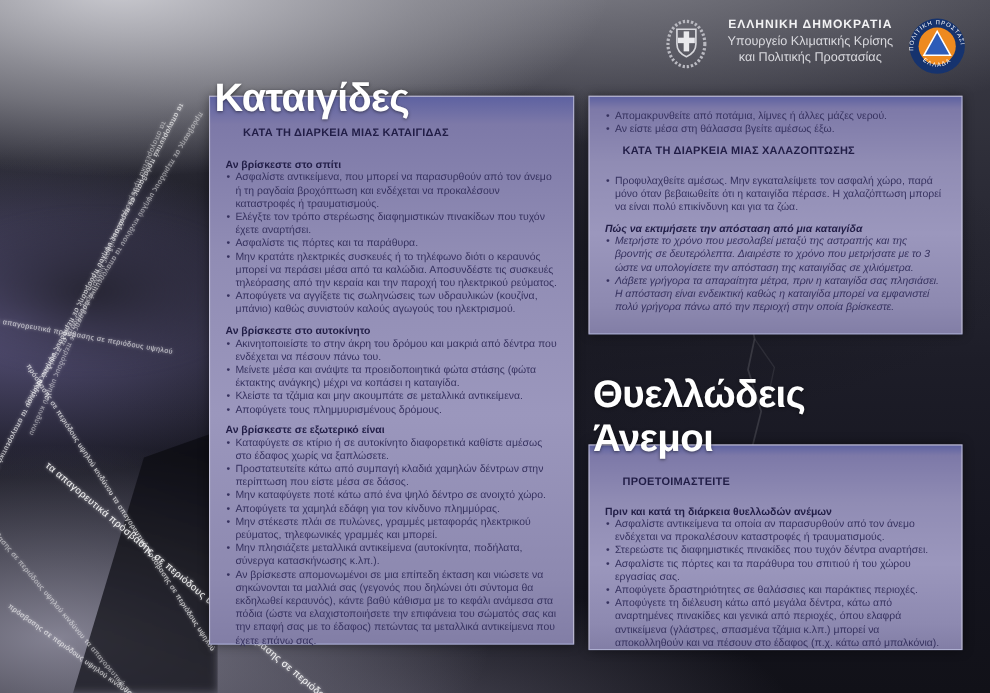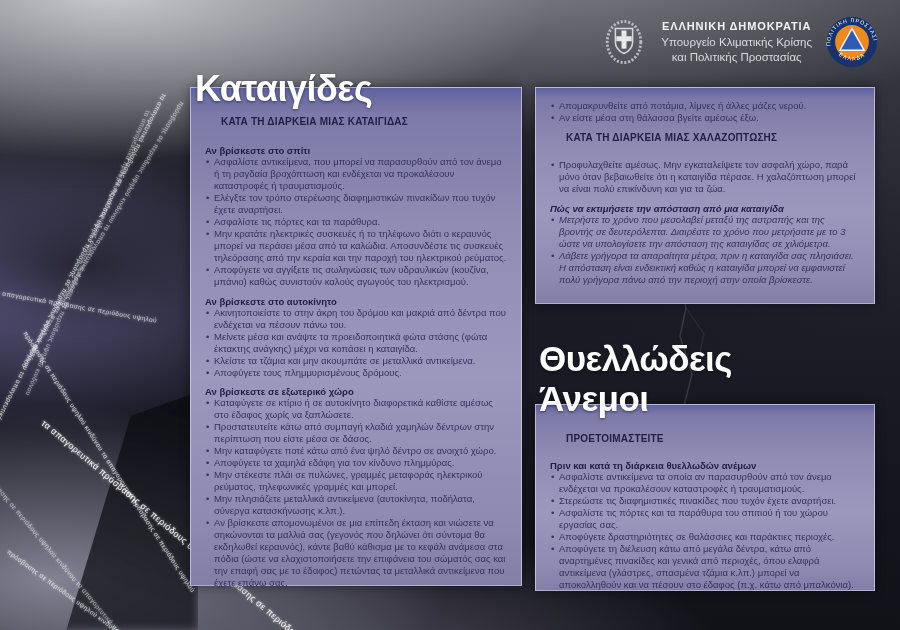--- a/index.html
+++ b/index.html
@@ -34,21 +34,21 @@
   .s4{left:28px;top:330px;transform:rotate(57deg);}
   .s5{left:46px;top:418px;transform:rotate(40deg);font-size:9px;opacity:.95;}
   .s6{left:-12px;top:470px;transform:rotate(50deg);opacity:.6;}
   .s7{left:-6px;top:288px;transform:rotate(10deg);opacity:.7;}
   .s8{left:10px;top:548px;transform:rotate(36deg);opacity:.75;}
 
   
   .bolt{position:absolute;left:600px;top:270px;z-index:0;opacity:.8;}
 
   
-  header{position:absolute;top:16px;right:22px;display:flex;align-items:center;gap:14px;z-index:3;}
+  header{position:absolute;top:16px;right:22px;display:flex;gap:14px;z-index:3;}
   .ministry-text{text-align:center;}
   .rep{font-size:11px;font-weight:bold;color:#f2f2f4;letter-spacing:.9px;margin-bottom:3px;}
   .min{font-size:11.5px;color:#d9d9de;line-height:1.25;}
 
   
   .big-title{position:absolute;color:#ffffff;font-weight:bold;z-index:3;
     letter-spacing:-.5px;text-shadow:0 1px 3px rgba(0,0,0,.5);}
   #title-storms{left:195px;top:44px;font-size:36px;}
   #title-winds{left:539px;top:316px;font-size:35px;line-height:40px;}
 
@@ -138,21 +138,21 @@
       <li>Μην κρατάτε ηλεκτρικές συσκευές ή το τηλέφωνο διότι ο κεραυνός μπορεί να περάσει μέσα από τα καλώδια. Αποσυνδέστε τις συσκευές τηλεόρασης από την κεραία και την παροχή του ηλεκτρικού ρεύματος.</li>
       <li>Αποφύγετε να αγγίξετε τις σωληνώσεις των υδραυλικών (κουζίνα, μπάνιο) καθώς συνιστούν καλούς αγωγούς του ηλεκτρισμού.</li>
     </ul>
     <h4 class="mt">Αν βρίσκεστε στο αυτοκίνητο</h4>
     <ul>
       <li>Ακινητοποιείστε το στην άκρη του δρόμου και μακριά από δέντρα που ενδέχεται να πέσουν πάνω του.</li>
       <li>Μείνετε μέσα και ανάψτε τα προειδοποιητικά φώτα στάσης (φώτα έκτακτης ανάγκης) μέχρι να κοπάσει η καταιγίδα.</li>
       <li>Κλείστε τα τζάμια και μην ακουμπάτε σε μεταλλικά αντικείμενα.</li>
       <li>Αποφύγετε τους πλημμυρισμένους δρόμους.</li>
     </ul>
-    <h4 class="mt">Αν βρίσκεστε σε εξωτερικό χώρο</h4>
+    <h4 class="mt">Αν βρίσκεστε σε εξωτερικό είναι</h4>
     <ul>
       <li>Καταφύγετε σε κτίριο ή σε αυτοκίνητο διαφορετικά καθίστε αμέσως στο έδαφος χωρίς να ξαπλώσετε.</li>
       <li>Προστατευτείτε κάτω από συμπαγή κλαδιά χαμηλών δέντρων στην περίπτωση που είστε μέσα σε δάσος.</li>
       <li>Μην καταφύγετε ποτέ κάτω από ένα ψηλό δέντρο σε ανοιχτό χώρο.</li>
       <li>Αποφύγετε τα χαμηλά εδάφη για τον κίνδυνο πλημμύρας.</li>
       <li>Μην στέκεστε πλάι σε πυλώνες, γραμμές μεταφοράς ηλεκτρικού ρεύματος, τηλεφωνικές γραμμές και μπορεί.</li>
       <li>Μην πλησιάζετε μεταλλικά αντικείμενα (αυτοκίνητα, ποδήλατα, σύνεργα κατασκήνωσης κ.λπ.).</li>
       <li>Αν βρίσκεστε απομονωμένοι σε μια επίπεδη έκταση και νιώσετε να σηκώνονται τα μαλλιά σας (γεγονός που δηλώνει ότι σύντομα θα εκδηλωθεί κεραυνός), κάντε βαθύ κάθισμα με το κεφάλι ανάμεσα στα πόδια (ώστε να ελαχιστοποιήσετε την επιφάνεια του σώματός σας και την επαφή σας με το έδαφος) πετώντας τα μεταλλικά αντικείμενα που έχετε επάνω σας.</li>
     </ul>
   </section>
@@ -173,20 +173,20 @@
         <li>Λάβετε γρήγορα τα απαραίτητα μέτρα, πριν η καταιγίδα σας πλησιάσει. Η απόσταση είναι ενδεικτική καθώς η καταιγίδα μπορεί να εμφανιστεί πολύ γρήγορα πάνω από την περιοχή στην οποία βρίσκεστε.</li>
       </ul>
     </div>
   </section>
 
   <section class="panel" id="panel-winds">
     <h3>ΠΡΟΕΤΟΙΜΑΣΤΕΙΤΕ</h3>
     <h4 class="mt">Πριν και κατά τη διάρκεια θυελλωδών ανέμων</h4>
     <ul>
       <li>Ασφαλίστε αντικείμενα τα οποία αν παρασυρθούν από τον άνεμο ενδέχεται να προκαλέσουν καταστροφές ή τραυματισμούς.</li>
-      <li>Στερεώστε τις διαφημιστικές πινακίδες που τυχόν έχετε αναρτήσει.</li>
+      <li>Στερεώστε τις διαφημιστικές πινακίδες που τυχόν δέντρα αναρτήσει.</li>
       <li>Ασφαλίστε τις πόρτες και τα παράθυρα του σπιτιού ή του χώρου εργασίας σας.</li>
       <li>Αποφύγετε δραστηριότητες σε θαλάσσιες και παράκτιες περιοχές.</li>
       <li>Αποφύγετε τη διέλευση κάτω από μεγάλα δέντρα, κάτω από αναρτημένες πινακίδες και γενικά από περιοχές, όπου ελαφρά αντικείμενα (γλάστρες, σπασμένα τζάμια κ.λπ.) μπορεί να αποκολληθούν και να πέσουν στο έδαφος (π.χ. κάτω από μπαλκόνια).</li>
     </ul>
   </section>
 
 </div>
 
 </body></html>

